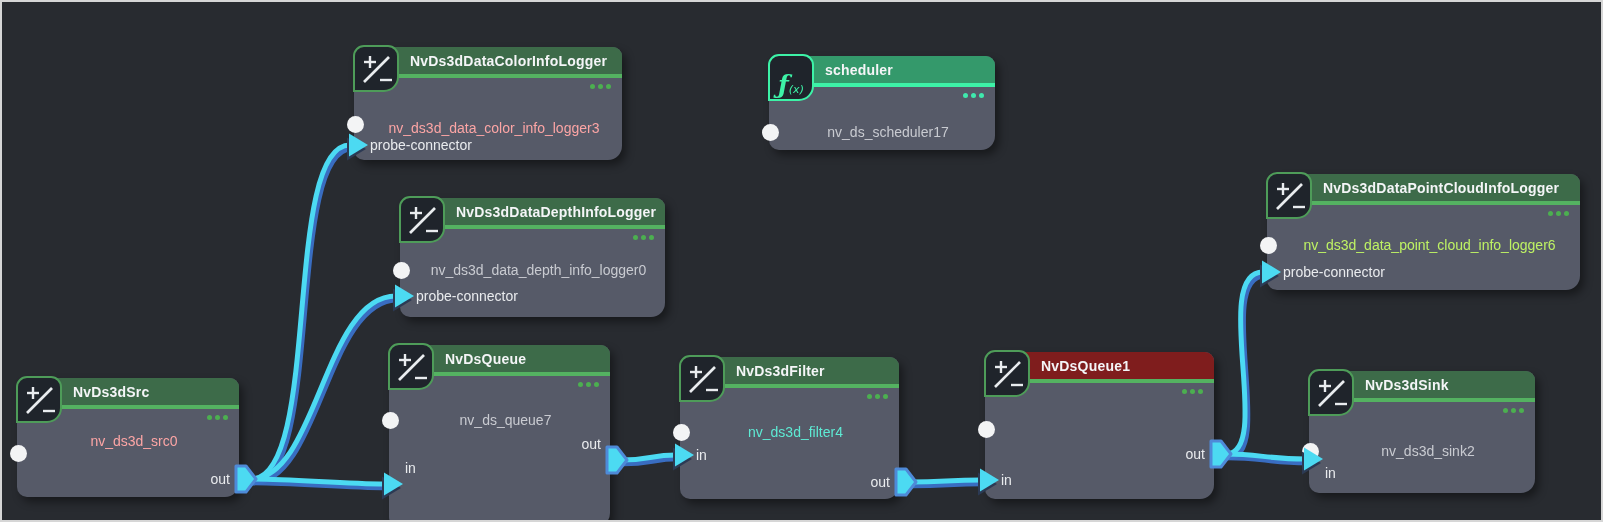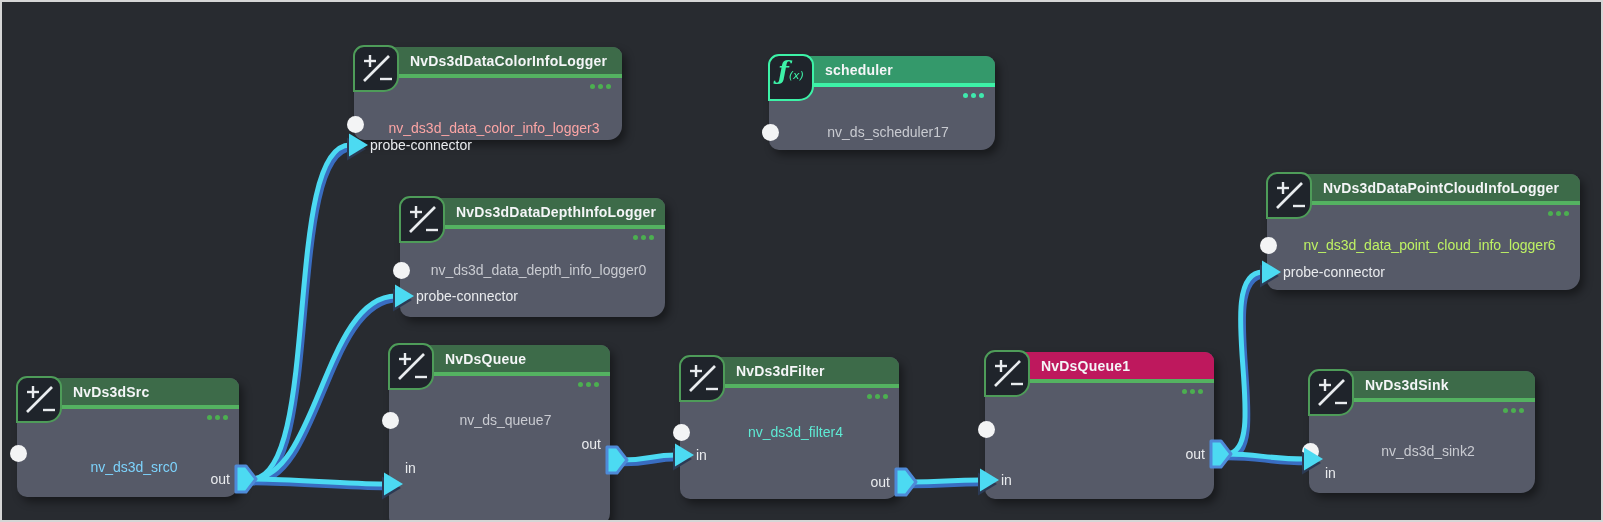--- a/index.html
+++ b/index.html
@@ -32,21 +32,21 @@
     position: absolute; left: 56px; top: 0;
     line-height: 28px; font-size: 14px; font-weight: bold;
     color: #f4f5f7; white-space: nowrap; letter-spacing: 0.2px;
   }
   .badge {
     position: absolute; left: -1px; top: -2px;
     width: 42px; height: 43px;
     background: #1f242b;
     border: 2px solid #4e9c59;
     border-radius: 11px 11px 15px 0;
-    display: flex; align-items: flex-start; justify-content: center;
+    display: flex; align-items: flex-end; justify-content: center;
     z-index: 3;
   }
   .badge.mint { border-color: #3df2a7; }
   .fx-wrap { color: #3df2a7; white-space: nowrap; }
   .fx-f { font-family: "DejaVu Serif", serif; font-style: italic; font-weight: bold; font-size: 25px; }
   .fx-x { font-family: "DejaVu Sans", sans-serif; font-style: italic; font-size: 11px; }
   .dots { position: absolute; top: 37px; right: 11px; display: flex; gap: 3px; }
   .dots i { width: 5px; height: 5px; border-radius: 50%; display: block; }
   .circle-port {
     position: absolute; left: -7px; width: 17px; height: 17px;
@@ -67,21 +67,21 @@
     position: absolute; inset: 0; z-index: 5;
     pointer-events: none;
   }
   #edge-layer .edge-main { pointer-events: visibleStroke; }
   #edge-layer .port-pentagon { pointer-events: visiblePainted; }
 </style>
 </head>
 <body>
 
 <div id="canvas">
-  <div class="node" style="left: 352px; top: 45px; width: 268px; height: 93px; background: rgb(86, 90, 104);">
+  <div class="node" style="left: 352px; top: 45px; width: 268px; height: 113px; background: rgb(86, 90, 104);">
     <div class="node-header" style="background: rgb(61, 107, 73);">
       <span class="node-title">NvDs3dDataColorInfoLogger</span>
     </div>
     <div class="node-underline" style="background: rgb(84, 178, 97);"></div>
     <div class="badge">
         <svg width="42" height="42" viewBox="0 0 42 42">
           <path d="M15 8 V20" stroke="#e9ecef" stroke-width="2.4" fill="none"></path>
           <path d="M9 14 H21" stroke="#e9ecef" stroke-width="2.4" fill="none"></path>
           <path d="M9 34 L34 9" stroke="#e9ecef" stroke-width="2.6" fill="none"></path>
           <path d="M25 32 H37" stroke="#e9ecef" stroke-width="2.4" fill="none"></path>
@@ -168,21 +168,21 @@
           <path d="M9 34 L34 9" stroke="#e9ecef" stroke-width="2.6" fill="none"></path>
           <path d="M25 32 H37" stroke="#e9ecef" stroke-width="2.4" fill="none"></path>
         </svg>
       </div>
     <div class="dots">
         <i style="background: rgb(76, 175, 80);"></i>
         <i style="background: rgb(76, 175, 80);"></i>
         <i style="background: rgb(76, 175, 80);"></i>
       </div>
     <div class="circle-port" style="top: 67px; background: rgb(243, 244, 245);"></div>
-    <div class="instance" style="top: 80px; color: #7dd3fc; text-align: center;">nv_ds3d_src0</div>
+    <div class="instance" style="top: 54px; color: #fca5a5; text-align: center;">nv_ds3d_src0</div>
   <div class="port-label right" style="top: 91px; color: rgb(233, 235, 238);">out</div>
     </div>
     <div class="node" style="left: 387px; top: 343px; width: 221px; height: 182px; background: rgb(86, 90, 104);">
     <div class="node-header" style="background: rgb(61, 107, 73);">
       <span class="node-title">NvDsQueue</span>
     </div>
     <div class="node-underline" style="background: rgb(84, 178, 97);"></div>
     <div class="badge">
         <svg width="42" height="42" viewBox="0 0 42 42">
           <path d="M15 8 V20" stroke="#e9ecef" stroke-width="2.4" fill="none"></path>
@@ -218,21 +218,21 @@
         <i style="background: rgb(76, 175, 80);"></i>
         <i style="background: rgb(76, 175, 80);"></i>
         <i style="background: rgb(76, 175, 80);"></i>
       </div>
     <div class="circle-port" style="top: 67px; background: rgb(243, 244, 245);"></div>
     <div class="instance" style="top: 66px; color: #5eead4;">nv_ds3d_filter4</div>
   <div class="port-label left" style="top: 88px; color: rgb(233, 235, 238);">in</div>
       <div class="port-label right" style="top: 115px; color: rgb(233, 235, 238);">out</div>
     </div>
     <div class="node" style="left: 983px; top: 350px; width: 229px; height: 147px; background: rgb(86, 90, 104);">
-    <div class="node-header" style="background: #be185d;">
+    <div class="node-header" style="background: #7f1d1d;">
       <span class="node-title">NvDsQueue1</span>
     </div>
     <div class="node-underline" style="background: rgb(84, 178, 97);"></div>
     <div class="badge">
         <svg width="42" height="42" viewBox="0 0 42 42">
           <path d="M15 8 V20" stroke="#e9ecef" stroke-width="2.4" fill="none"></path>
           <path d="M9 14 H21" stroke="#e9ecef" stroke-width="2.4" fill="none"></path>
           <path d="M9 34 L34 9" stroke="#e9ecef" stroke-width="2.6" fill="none"></path>
           <path d="M25 32 H37" stroke="#e9ecef" stroke-width="2.4" fill="none"></path>
         </svg>

